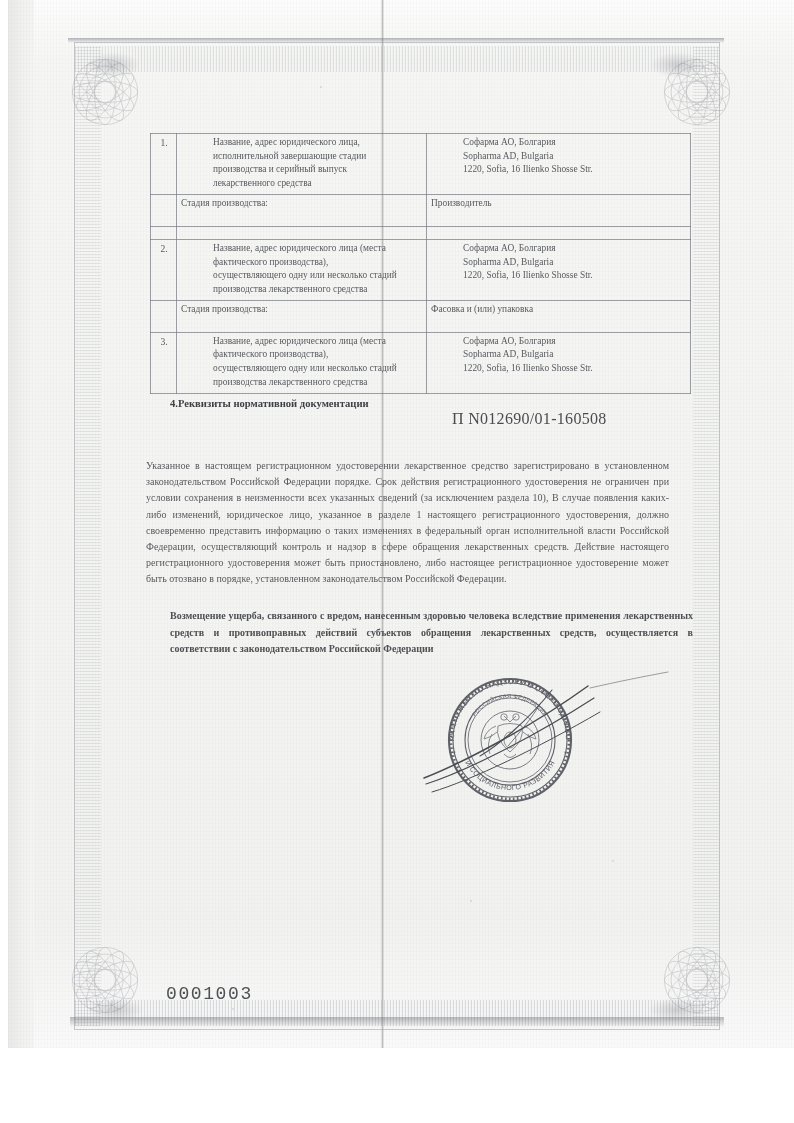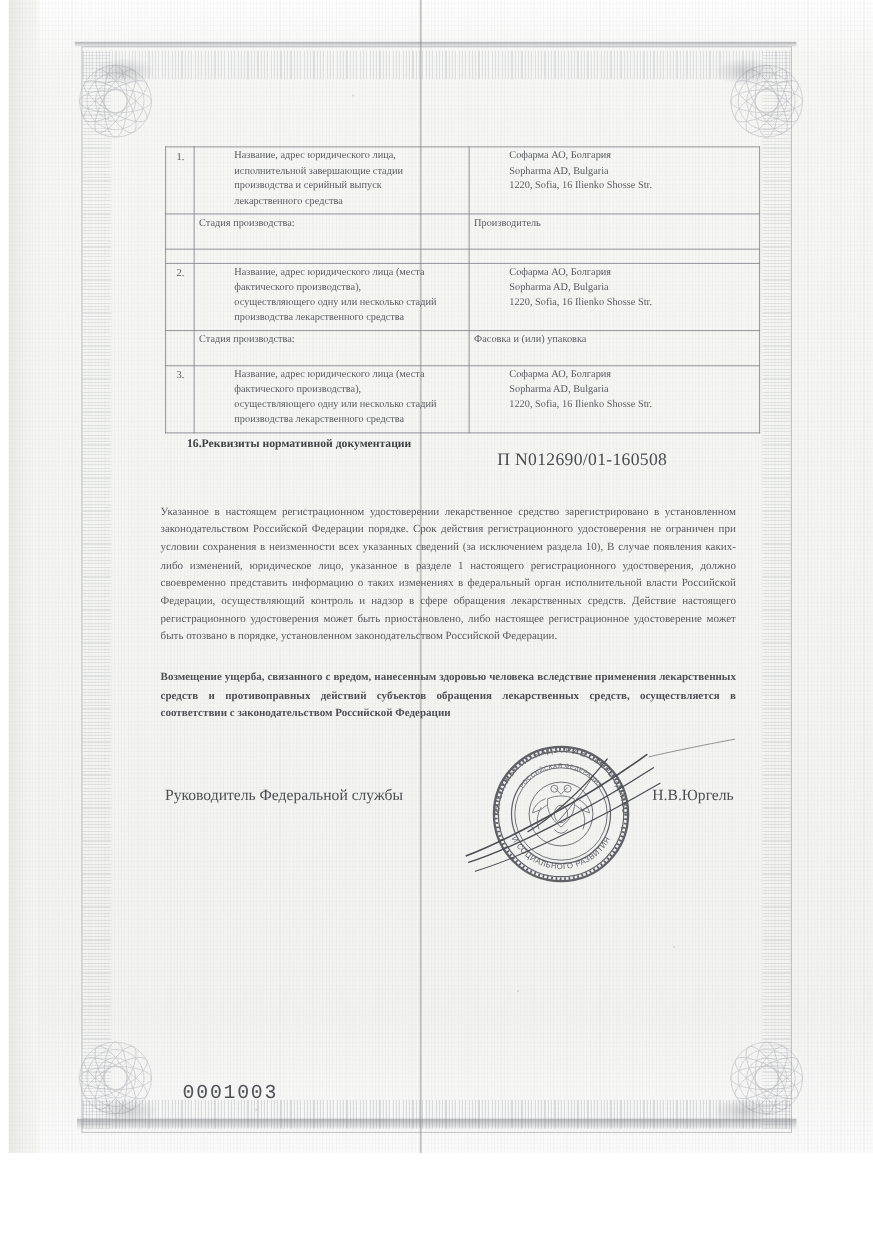--- a/index.html
+++ b/index.html
@@ -166,20 +166,21 @@
     font-size: 10px;
     line-height: 1.62;
     color: #58595d;
   }
   #paragraph-1 { top: 458px; }
   #paragraph-2 {
     top: 608px;
     font-weight: bold;
     color: #4e5054;
     line-height: 1.66;
+    margin-left: 24px;
   }
 
   
   #signature-row {
     position: absolute;
     left: 146px; top: 715px;
     width: 523px;
     height: 26px;
   }
   #signature-title {
@@ -380,31 +381,27 @@
           <td class="col-value">
             <span class="cell-line">Софарма АО, Болгария</span>
             <span class="cell-line">Sopharma AD, Bulgaria</span>
             <span class="cell-line">1220, Sofia, 16 Ilienko Shosse Str.</span>
           </td>
         </tr>
       </tbody>
     </table>
 
     <div id="section10">
-      <div id="section10-heading">16.Реквизиты нормативной документации</div>
+      <div id="section10-heading">4.Реквизиты нормативной документации</div>
       <div id="section10-number">П N012690/01-160508</div>
     </div>
 
     <div class="body-par" id="paragraph-1">Указанное в настоящем регистрационном удостоверении лекарственное средство зарегистрировано в установленном законодательством Российской Федерации порядке. Срок действия регистрационного удостоверения не ограничен при условии сохранения в неизменности всех указанных сведений (за исключением раздела 10), В случае появления каких-либо изменений, юридическое лицо, указанное в разделе 1 настоящего регистрационного удостоверения, должно своевременно представить информацию о таких изменениях в федеральный орган исполнительной власти Российской Федерации, осуществляющий контроль и надзор в сфере обращения лекарственных средств. Действие настоящего регистрационного удостоверения может быть приостановлено, либо настоящее регистрационное удостоверение может быть отозвано в порядке, установленном законодательством Российской Федерации.</div>
     <div class="body-par" id="paragraph-2">Возмещение ущерба, связанного с вредом, нанесенным здоровью человека вследствие применения лекарственных средств и противоправных действий субъектов обращения лекарственных средств, осуществляется в соответствии с законодательством Российской Федерации</div>
 
-    <div id="signature-row">
-      <div id="signature-title">Руководитель Федеральной службы</div>
-      <div id="signature-name">Н.В.Юргель</div>
-    </div>
 
     <div id="official-seal">
       <svg id="seal-svg" viewBox="0 0 152 152">
         <defs>
           <path id="arc-top" d="M 20,76 A 56,56 0 0 1 132,76"></path>
           <path id="arc-bot" d="M 26,76 A 50,50 0 0 0 126,76"></path>
           <path id="arc-inner-top" d="M 34,76 A 42,42 0 0 1 118,76"></path>
         </defs>
         <g stroke="#5f6167" fill="none">
           <circle cx="76" cy="76" r="61" stroke-width="2.1"></circle>

